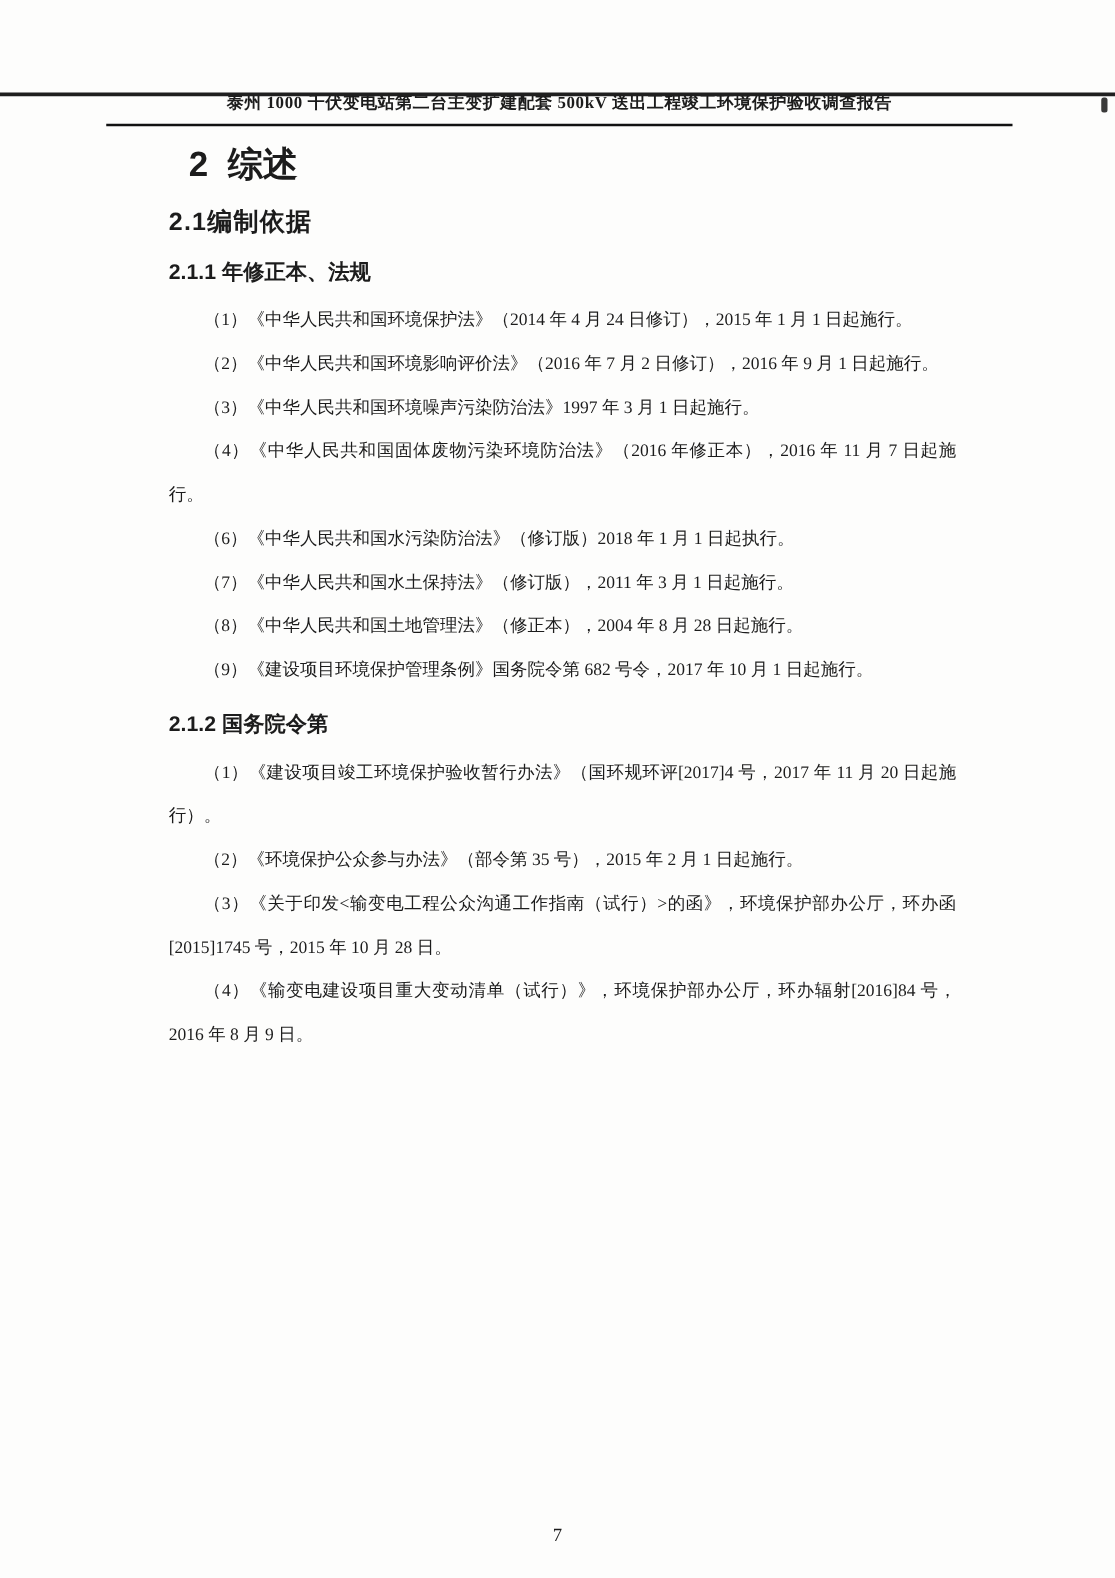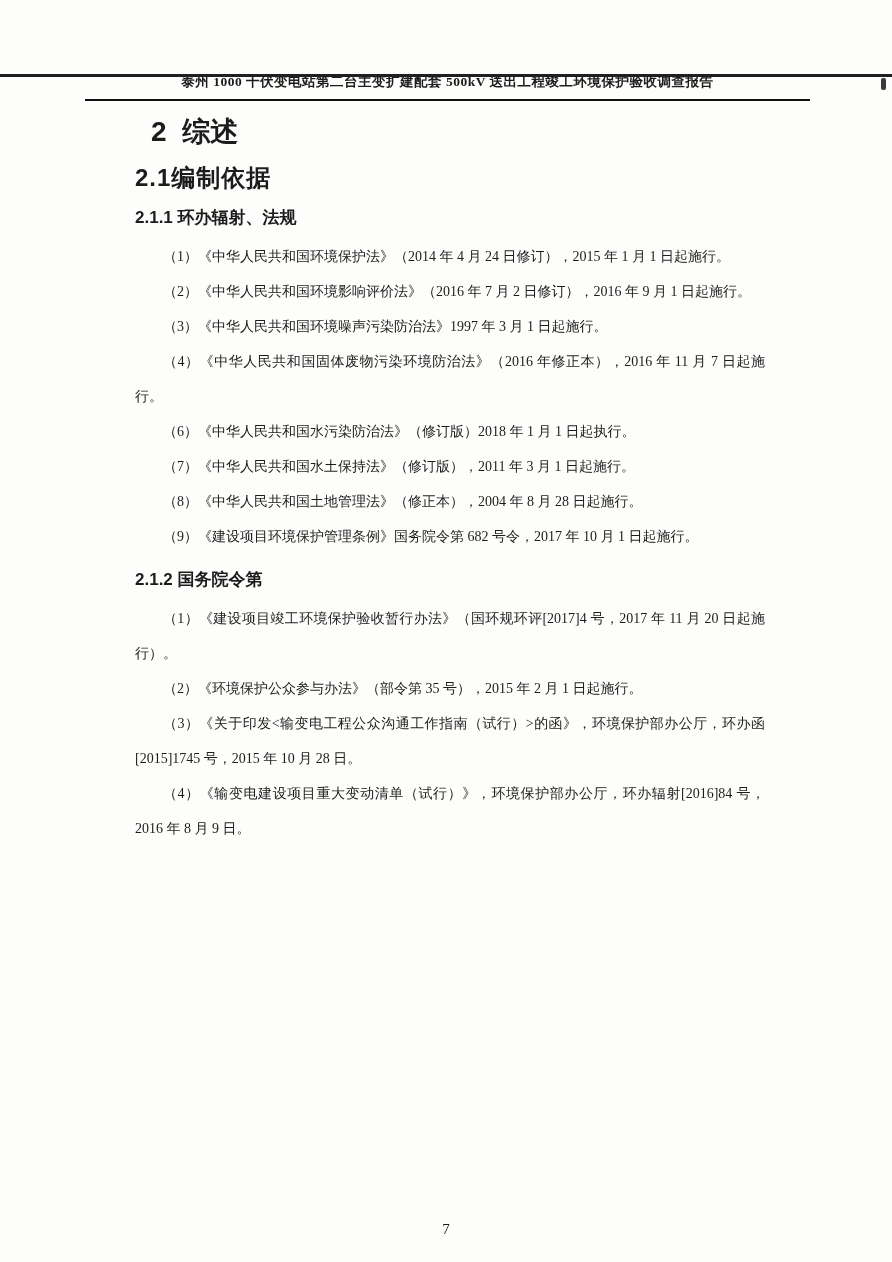--- a/index.html
+++ b/index.html
@@ -54,21 +54,21 @@
     margin: 16px 0 0 16px;
     font-family: "Liberation Sans", "DejaVu Sans", sans-serif;
     font-size: 28px;
     font-weight: bold;
     line-height: 30px;
     white-space: pre-wrap;
   }
   .section-heading {
     margin: 18px 0 15px 0;
     font-family: "Liberation Sans", "DejaVu Sans", sans-serif;
-    font-size: 24px;
+    font-size: 20px;
     font-weight: bold;
     line-height: 26px;
     letter-spacing: 1px;
   }
   .subsection-heading {
     margin: 14px 0 9px 0;
     font-family: "Liberation Sans", "DejaVu Sans", sans-serif;
     font-size: 17px;
     font-weight: bold;
     line-height: 24px;
@@ -98,21 +98,21 @@
   <div class="scan-artifact"></div>
 
   <header class="running-header">
     <div class="header-title">泰州 1000 千伏变电站第二台主变扩建配套 500kV 送出工程竣工环境保护验收调查报告</div>
   </header>
 
   <main class="content">
     <h1 class="chapter-heading">2  综述</h1>
     <h2 class="section-heading">2.1编制依据</h2>
     <div>
-        <h3 class="subsection-heading">2.1.1 环办辐射、法规</h3>
+        <h3 class="subsection-heading">2.1.1 年修正本、法规</h3>
         <p class="list-item">（1）《中华人民共和国环境保护法》（2014 年 4 月 24 日修订），2015 年 1 月 1 日起施行。</p>
         <p class="list-item">（2）《中华人民共和国环境影响评价法》（2016 年 7 月 2 日修订），2016 年 9 月 1 日起施行。</p>
         <p class="list-item">（3）《中华人民共和国环境噪声污染防治法》1997 年 3 月 1 日起施行。</p>
         <p class="list-item">（4）《中华人民共和国固体废物污染环境防治法》（2016 年修正本），2016 年 11 月 7 日起施行。</p>
         <p class="list-item">（6）《中华人民共和国水污染防治法》（修订版）2018 年 1 月 1 日起执行。</p>
         <p class="list-item">（7）《中华人民共和国水土保持法》（修订版），2011 年 3 月 1 日起施行。</p>
         <p class="list-item">（8）《中华人民共和国土地管理法》（修正本），2004 年 8 月 28 日起施行。</p>
         <p class="list-item">（9）《建设项目环境保护管理条例》国务院令第 682 号令，2017 年 10 月 1 日起施行。</p>
         <h3 class="subsection-heading">2.1.2 国务院令第</h3>
         <p class="list-item">（1）《建设项目竣工环境保护验收暂行办法》（国环规环评[2017]4 号，2017 年 11 月 20 日起施行）。</p>

